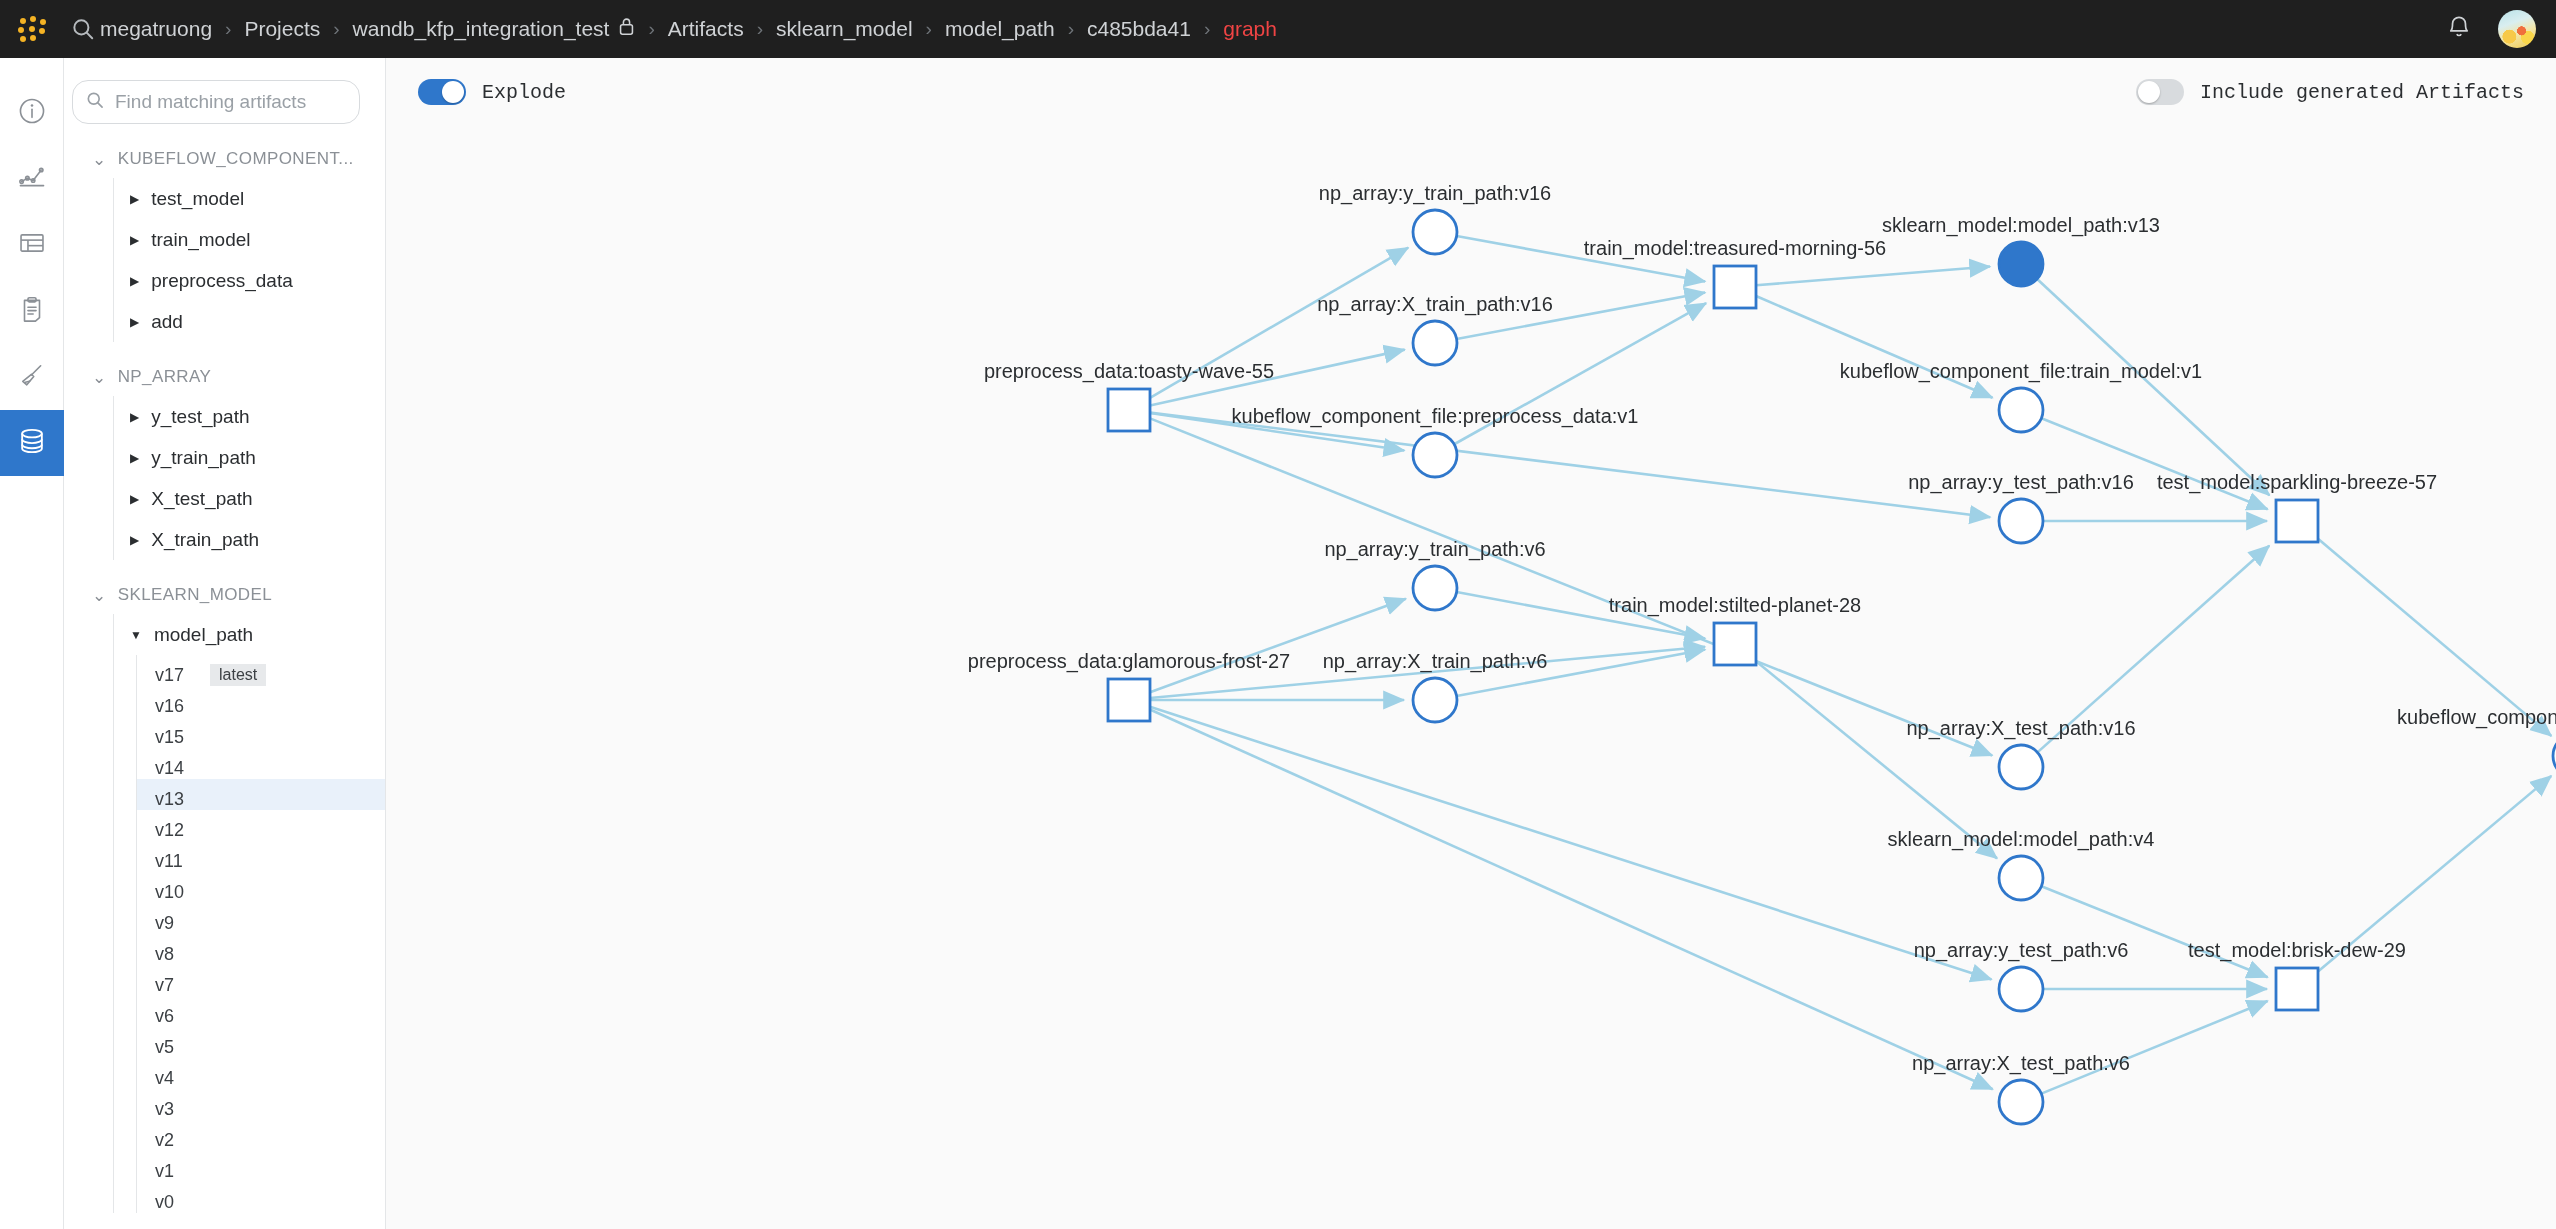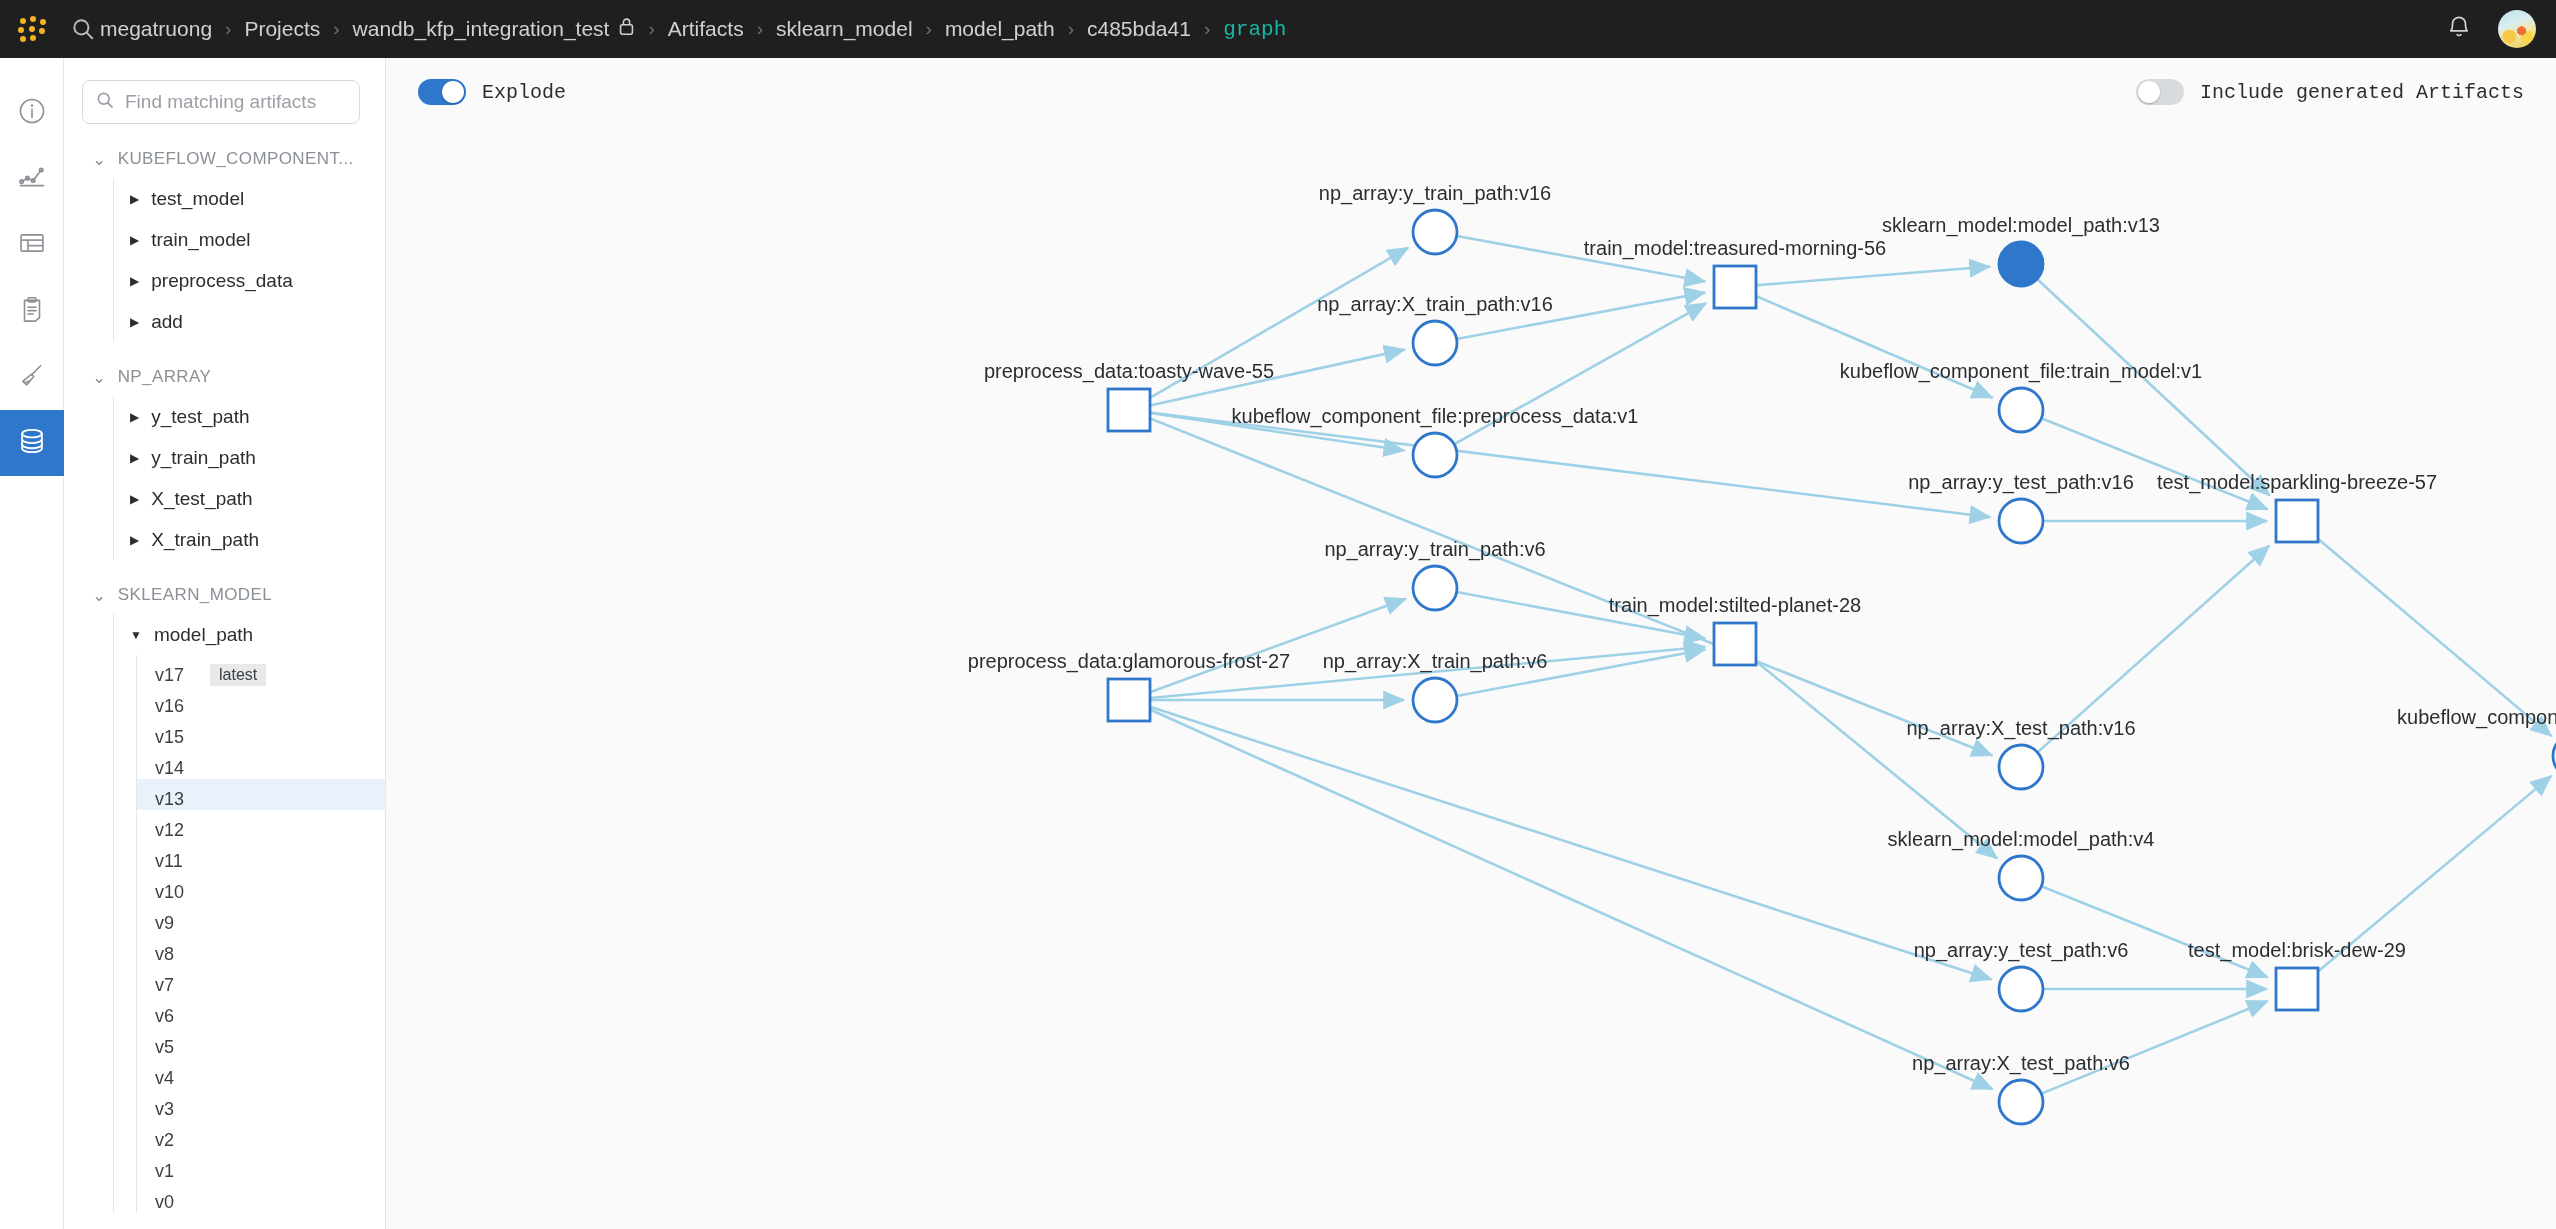--- a/index.html
+++ b/index.html
@@ -18,21 +18,21 @@
   .waffle i {
     position: absolute; width: 6px; height: 6px; border-radius: 50%;
     background: #f5b324;
   }
   .search-ico { margin-left: 22px; display: flex; align-items: center; }
   .crumbs { display: flex; align-items: center; margin-left: 4px; }
   .crumb {
     color: #cfd2d5; font-size: 21px; white-space: nowrap;
     display: flex; align-items: center; gap: 9px;
   }
-  .crumb.last { color: #14b8a6; font-family: Liberation Mono, monospace; }
+  .crumb.last { color: #ef4444; }
   .sep { color: #6f7479; font-size: 19px; margin: 0 13px; }
   .topright {
     position: absolute; right: 20px; top: 0; height: 58px;
     display: flex; align-items: center; gap: 26px;
   }
   .avatar {
     width: 38px; height: 38px; border-radius: 50%;
     background:
       radial-gradient(circle at 30% 70%, #f7c948 0 18%, transparent 19%),
       radial-gradient(circle at 62% 55%, #f06f3c 0 14%, transparent 15%),
@@ -51,22 +51,22 @@
     justify-content: center;
   }
   .rail-item.active { background: #2f77cb; }
 
   
   .sidebar {
     position: absolute; left: 64px; top: 58px; width: 322px; height: 1171px;
     background: #ffffff; border-right: 1px solid #e4e6e8; overflow: hidden;
   }
   .searchbox {
-    margin: 22px 25px 0 18px; height: 44px;
-    border: 1px solid #d8dbde; border-radius: 8px;
+    margin: 22px 25px 0 8px; height: 44px;
+    border: 1px solid #d8dbde; border-radius: 16px;
     display: flex; align-items: center; padding: 0 12px; gap: 10px;
   }
   .searchbox input {
     border: 0; outline: 0; font-size: 19px; color: #4b4f54;
     font-family: "Liberation Sans", sans-serif; width: 100%; background: transparent;
   }
   .searchbox input::placeholder { color: #9aa0a6; }
 
   .group-head {
     display: flex; align-items: center; gap: 11px;

